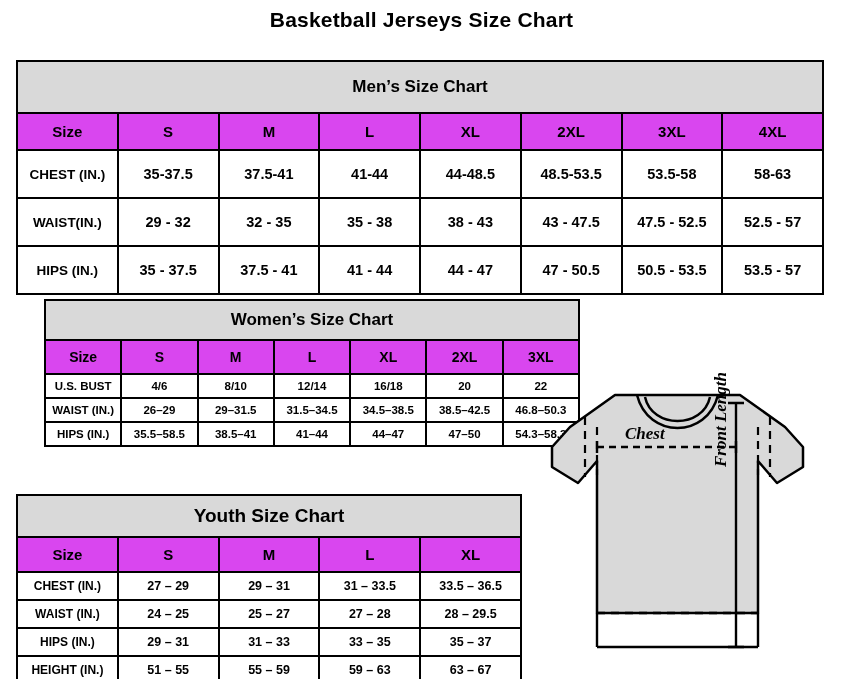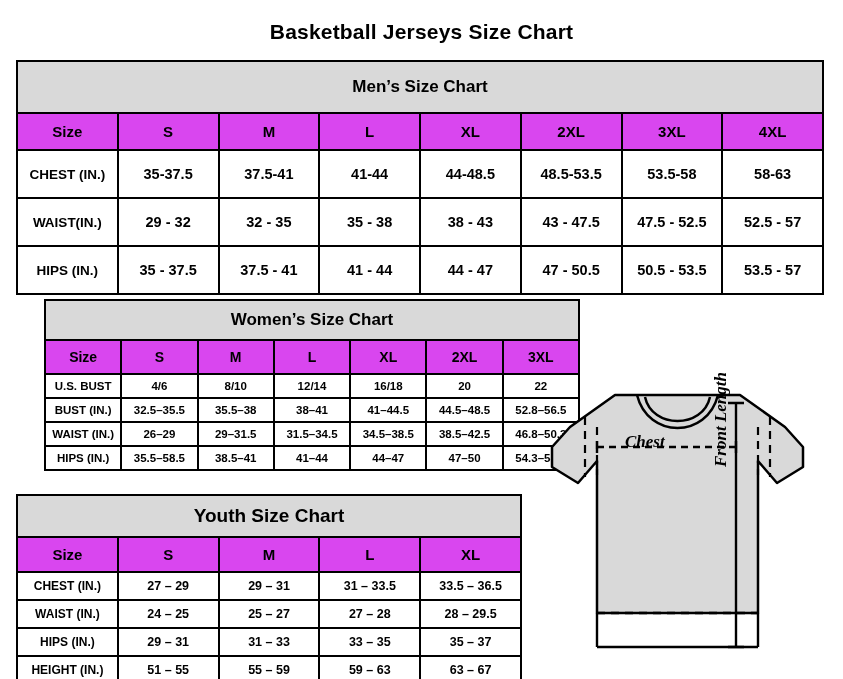--- a/index.html
+++ b/index.html
@@ -12,21 +12,21 @@
     height: 679px;
     font-family: "Liberation Sans", sans-serif;
     color: #000000;
     position: relative;
     overflow: hidden;
   }
   .page-title {
     text-align: center;
     font-size: 21px;
     font-weight: bold;
-    margin: 20px 0 0 0;
+    margin: 8px 0 0 0;
     letter-spacing: 0.2px;
   }
   table {
     border-collapse: collapse;
     table-layout: fixed;
   }
   td, th {
     border: 2px solid #000;
     text-align: center;
     vertical-align: middle;
@@ -95,21 +95,21 @@
   .diag-label {
     position: absolute;
     font-family: "Liberation Serif", serif;
     font-weight: bold;
     font-style: italic;
     font-size: 17px;
     color: #000;
   }
   #chest-label {
     left: 85px;
-    top: 77px;
+    top: 69px;
   }
   #front-length-label {
     left: 171px;
     top: 112px;
     transform: rotate(-90deg);
     transform-origin: left top;
     white-space: nowrap;
   }
 </style>
 </head>
@@ -185,29 +185,20 @@
       <tr>
         <td class="row-label">U.S.  BUST</td>
         <td>4/6</td>
         <td>8/10</td>
         <td>12/14</td>
         <td>16/18</td>
         <td>20</td>
         <td>22</td>
       </tr>
       <tr>
-        <td class="row-label">BUST  (IN.)</td>
-        <td>32.5–35.5</td>
-        <td>35.5–38</td>
-        <td>38–41</td>
-        <td>41–44.5</td>
-        <td>44.5–48.5</td>
-        <td>52.8–56.5</td>
-      </tr>
-      <tr>
         <td class="row-label">WAIST  (IN.)</td>
         <td>26–29</td>
         <td>29–31.5</td>
         <td>31.5–34.5</td>
         <td>34.5–38.5</td>
         <td>38.5–42.5</td>
         <td>46.8–50.3</td>
       </tr>
       <tr>
         <td class="row-label">HIPS  (IN.)</td>

